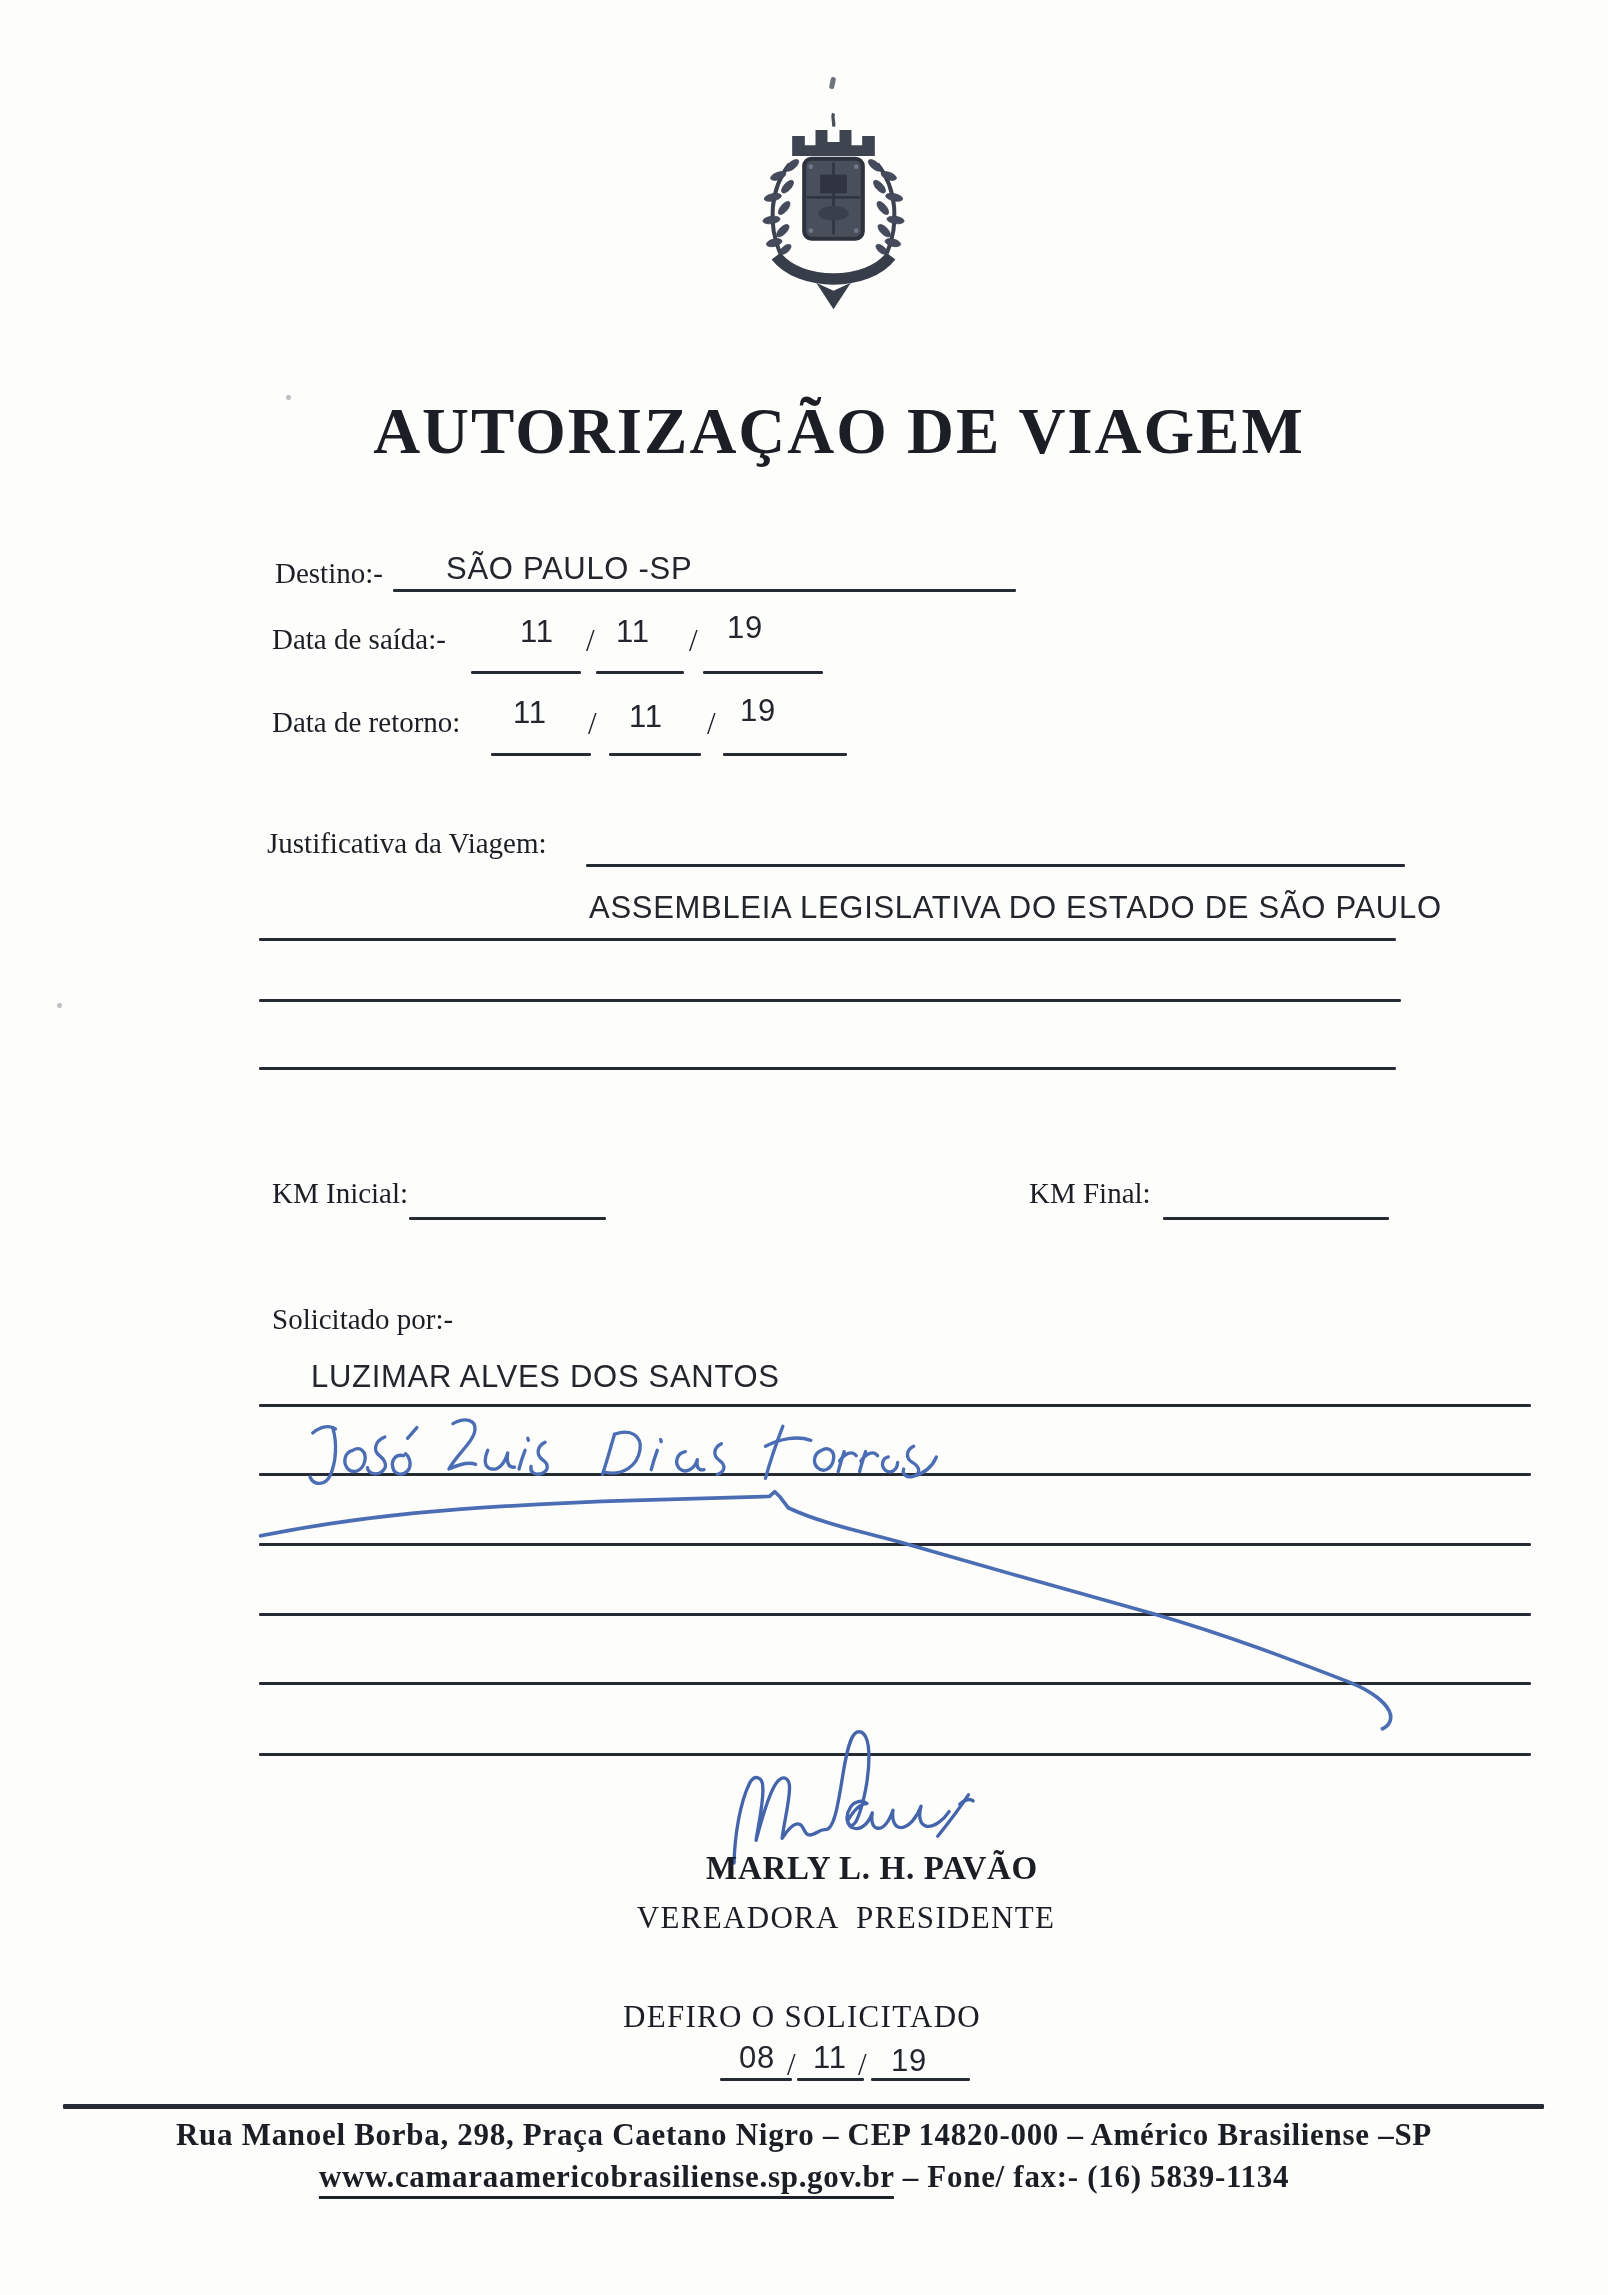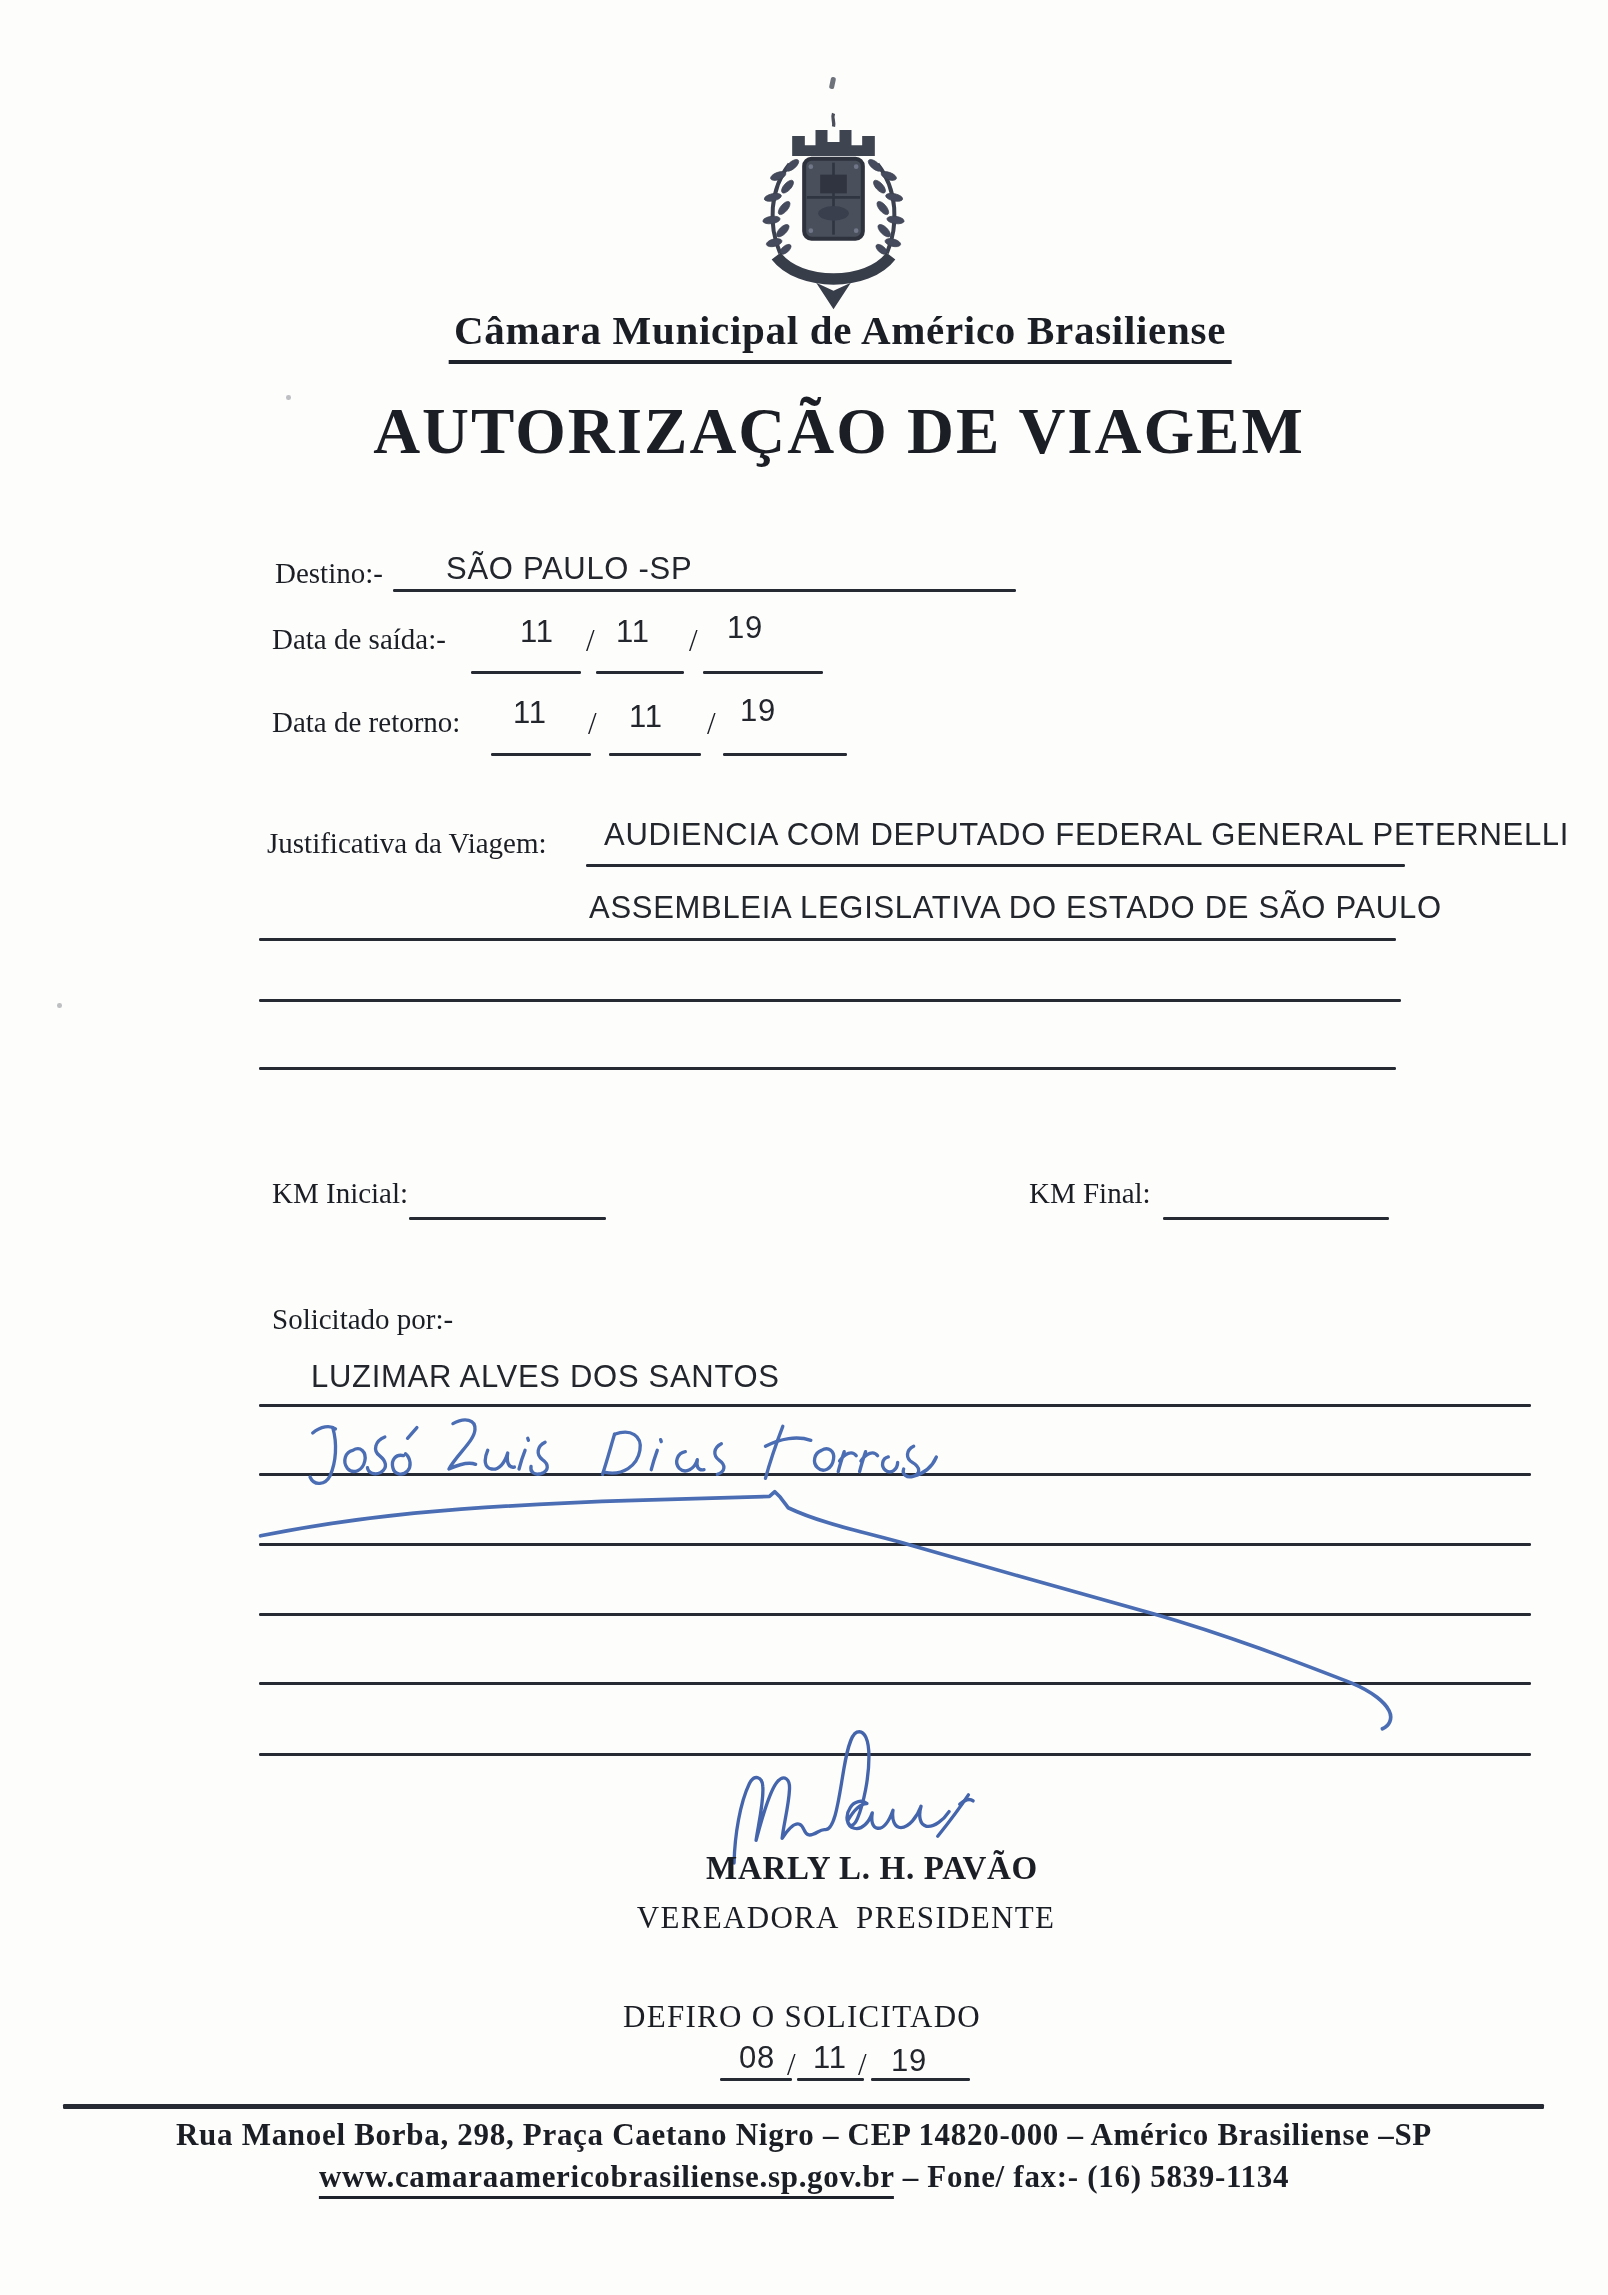--- a/index.html
+++ b/index.html
@@ -75,23 +75,20 @@
       <ellipse cx="222" cy="178" rx="12" ry="5.5" transform="rotate(45 222 178)"></ellipse>
       <ellipse cx="235" cy="196" rx="12" ry="5.5" transform="rotate(14 235 196)"></ellipse>
       <ellipse cx="218" cy="206" rx="10" ry="5" transform="rotate(40 218 206)"></ellipse>
     </g>
 
     <path d="M60,216 C95,262 197,262 232,216" stroke="#383d4a" stroke-width="17" fill="none"></path>
     <path d="M120,256 L146,296 L172,256 L146,268 Z" fill="#383d4a"></path>
     <path d="M146,2 C143,9 148,15 146,22" stroke="#4a4f5a" stroke-width="5" fill="none"></path>
   </svg>
 
-  <div class="abs center" style="left:840px;top:309px;">
-    <span class="org-name">Câmara Municipal de Américo Brasiliense</span>
-  </div>
   <div class="abs center doc-title" style="left:839px;top:397px;">AUTORIZAÇÃO DE VIAGEM</div>
 
   <div class="abs label" style="left:275px;top:558px;">Destino:-</div>
   <div class="abs value sans" style="left:446px;top:553px;">SÃO PAULO -SP</div>
   <div class="rule" style="left:393px;top:589px;width:623px;"></div>
 
   <div class="abs label" style="left:272px;top:624px;">Data de saída:-</div>
   <div class="abs value sans" style="left:520px;top:616px;">11</div>
   <div class="abs slash" style="left:586px;top:625px;">/</div>
   <div class="abs value sans" style="left:616px;top:616px;">11</div>
@@ -105,21 +102,20 @@
   <div class="abs value sans" style="left:513px;top:697px;">11</div>
   <div class="abs slash" style="left:588px;top:708px;">/</div>
   <div class="abs value sans" style="left:629px;top:701px;">11</div>
   <div class="abs slash" style="left:707px;top:708px;">/</div>
   <div class="abs value sans" style="left:740px;top:695px;">19</div>
   <div class="rule" style="left:491px;top:753px;width:100px;"></div>
   <div class="rule" style="left:609px;top:753px;width:92px;"></div>
   <div class="rule" style="left:723px;top:753px;width:124px;"></div>
 
   <div class="abs label" style="left:267px;top:828px;">Justificativa da Viagem:</div>
-  <div class="abs value sans" style="left:604px;top:819px;">AUDIENCIA COM DEPUTADO FEDERAL GENERAL PETERNELLI</div>
   <div class="rule" style="left:586px;top:864px;width:819px;"></div>
   <div class="abs value sans" style="left:589px;top:892px;">ASSEMBLEIA LEGISLATIVA DO ESTADO DE SÃO PAULO</div>
   <div class="rule" style="left:259px;top:938px;width:1137px;"></div>
   <div class="rule" style="left:259px;top:999px;width:1142px;"></div>
   <div class="rule" style="left:259px;top:1067px;width:1137px;"></div>
 
   <div class="abs label" style="left:272px;top:1178px;">KM Inicial:</div>
   <div class="rule" style="left:409px;top:1217px;width:197px;"></div>
   <div class="abs label" style="left:1029px;top:1178px;">KM Final:</div>
   <div class="rule" style="left:1163px;top:1217px;width:226px;"></div>

